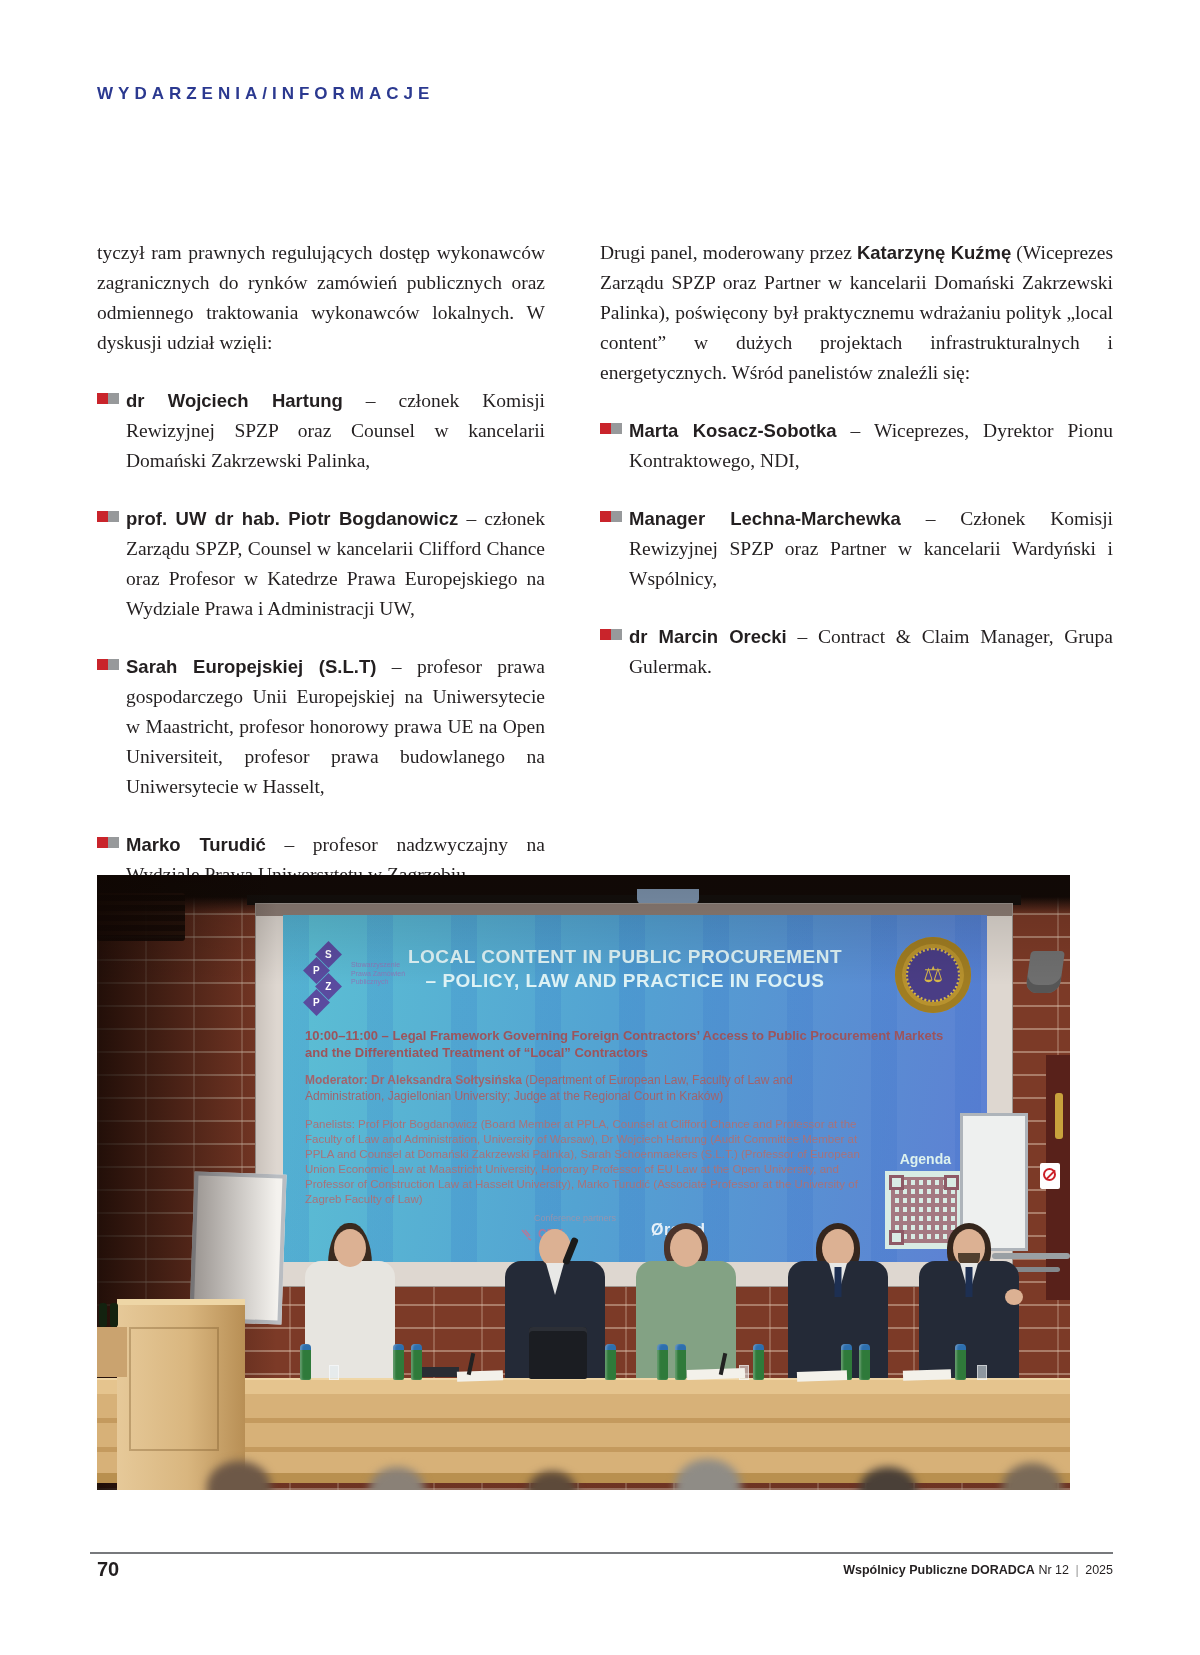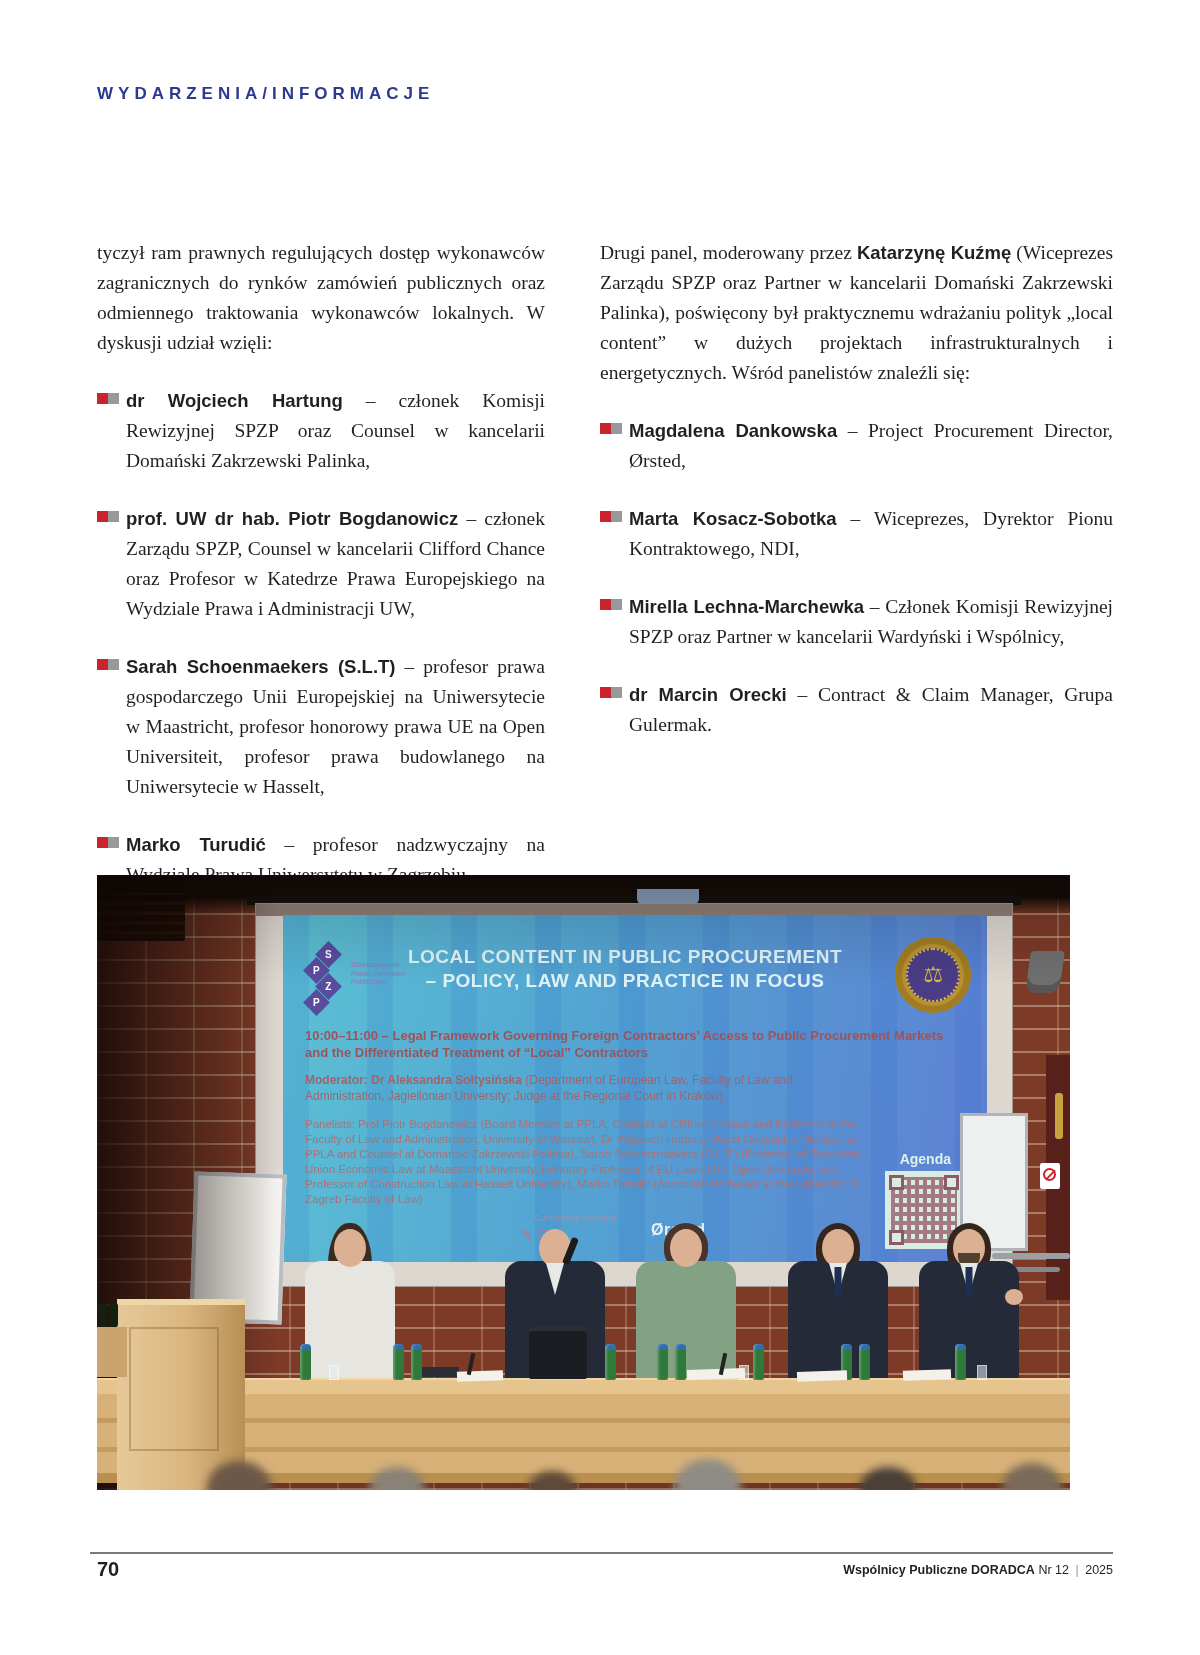--- a/index.html
+++ b/index.html
@@ -186,54 +186,47 @@
           <i class="m-red"></i>
           <i class="m-gray"></i>
         </span>
       <b class="nm">prof. UW dr hab. Piotr Bogdanowicz</b><span> – członek Zarządu SPZP, Counsel w kancelarii Clifford Chance oraz Profesor w Katedrze Prawa Europejskiego na Wydziale Prawa i Administracji UW,</span>
     </div>
     <div class="item">
       <span class="marker">
           <i class="m-red"></i>
           <i class="m-gray"></i>
         </span>
-      <b class="nm">Sarah Schoenmaekers (S.L.T)</b><span> – profesor prawa gospodarczego Unii Europejskiej na Uniwersytecie w Maastricht, profesor honorowy prawa UE na Open Universiteit, profesor prawa budowlanego na Uniwersytecie w Hasselt,</span>
+      <b class="nm">Sarah Europejskiej (S.L.T)</b><span> – profesor prawa gospodarczego Unii Europejskiej na Uniwersytecie w Maastricht, profesor honorowy prawa UE na Open Universiteit, profesor prawa budowlanego na Uniwersytecie w Hasselt,</span>
     </div>
     <div class="item">
       <span class="marker">
           <i class="m-red"></i>
           <i class="m-gray"></i>
         </span>
       <b class="nm">Marko Turudić</b><span> – profesor nadzwyczajny na Wydziale Prawa Uniwersytetu w Zagrzebiu.</span>
     </div>
   </div>
 
   <div class="col col-right">
     <p class="intro"><span>Drugi panel, moderowany przez </span><b class="nm">Katarzynę Kuźmę</b><span> (Wiceprezes Zarządu SPZP oraz Partner w kancelarii Domański Zakrzewski Palinka), poświęcony był praktycznemu wdrażaniu polityk „local content” w dużych projektach infrastrukturalnych i energetycznych. Wśród panelistów znaleźli się:</span></p>
 
     <div class="item">
       <span class="marker">
           <i class="m-red"></i>
           <i class="m-gray"></i>
         </span>
-      <b class="nm">Magdalena Dankowska</b><span> – Project Procurement Director, Ørsted,</span>
-    </div>
-    <div class="item">
-      <span class="marker">
-          <i class="m-red"></i>
-          <i class="m-gray"></i>
-        </span>
       <b class="nm">Marta Kosacz-Sobotka</b><span> – Wiceprezes, Dyrektor Pionu Kontraktowego, NDI,</span>
     </div>
     <div class="item">
       <span class="marker">
           <i class="m-red"></i>
           <i class="m-gray"></i>
         </span>
-      <b class="nm">Mirella Lechna-Marchewka</b><span> – Członek Komisji Rewizyjnej SPZP oraz Partner w kancelarii Wardyński i Wspólnicy,</span>
+      <b class="nm">Manager Lechna-Marchewka</b><span> – Członek Komisji Rewizyjnej SPZP oraz Partner w kancelarii Wardyński i Wspólnicy,</span>
     </div>
     <div class="item">
       <span class="marker">
           <i class="m-red"></i>
           <i class="m-gray"></i>
         </span>
       <b class="nm">dr Marcin Orecki</b><span> – Contract &amp; Claim Manager, Grupa Gulermak.</span>
     </div>
   </div>
 

